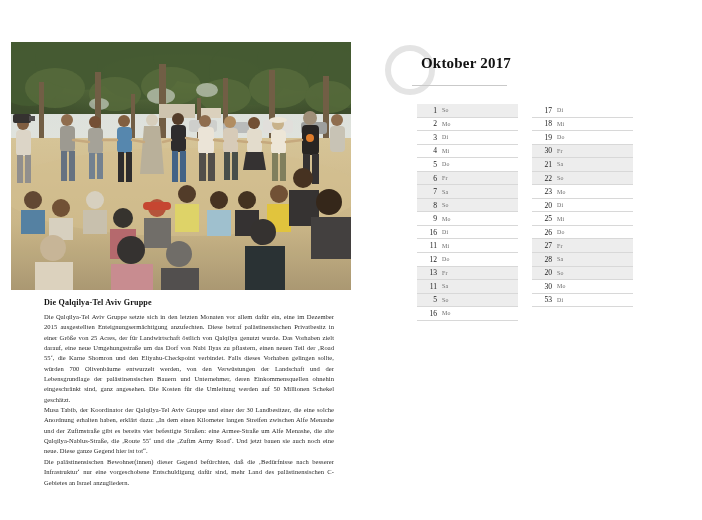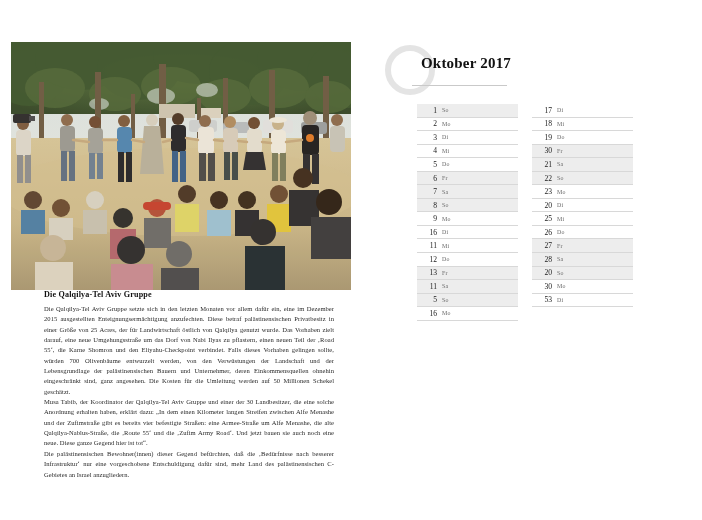--- a/index.html
+++ b/index.html
@@ -45,21 +45,21 @@
   .article {
     position: absolute;
     left: 44px;
     top: 290px;
     width: 290px;
   }
   .article-title {
     font-size: 8.1px;
     font-weight: bold;
     letter-spacing: .18px;
-    margin: 0 0 5px 0;
+    margin: 8px 0 5px 0;
     color: #111;
   }
   .article p {
     margin: 0;
     font-size: 6.55px;
     line-height: 10.35px;
     text-align: justify;
     color: #2a2a2a;
     letter-spacing: .04px;
   }

